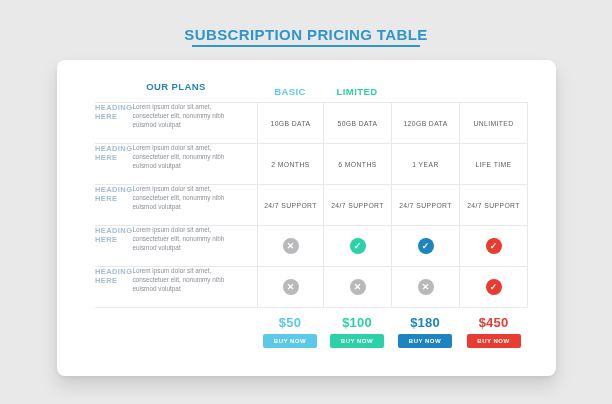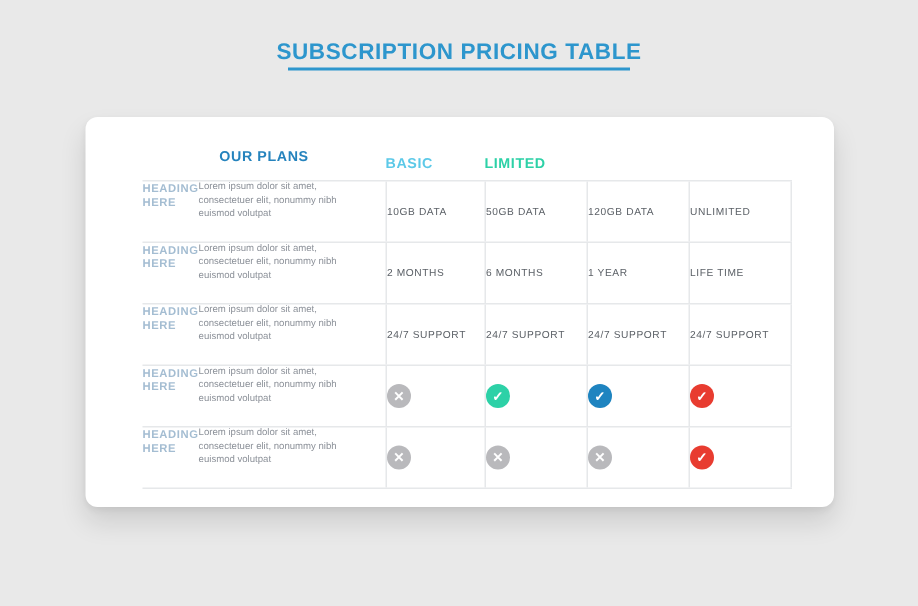--- a/index.html
+++ b/index.html
@@ -12,29 +12,29 @@
   .page-title{
     position:absolute;top:26px;left:0;width:100%;
     text-align:center;font-size:15px;font-weight:700;
     letter-spacing:.4px;color:#2d96cd;margin:0;
   }
   .title-underline{
     position:absolute;top:45px;left:50%;transform:translateX(-50%);
     width:228px;height:2px;background:#2d96cd;
   }
   .card{
-    position:absolute;left:57px;top:78px;width:499px;height:260px;
+    position:absolute;left:57px;top:60px;width:499px;height:316px;
     background:#ffffff;border-radius:8px;
     box-shadow:0 10px 18px rgba(0,0,0,.12),0 2px 5px rgba(0,0,0,.06);
   }
   .tbl{position:absolute;left:38px;top:0;width:433px;height:300px;}
   .row{display:flex;align-items:stretch;}
   .cell{box-sizing:border-box;}
   .left-cell{width:162px;}
-  .vcell{width:68px;display:flex;flex-direction:column;align-items:flex-start;justify-content:center;text-align:center;}
+  .vcell{width:68px;display:flex;flex-direction:column;align-items:center;justify-content:center;text-align:center;}
   .vcell:nth-of-type(2){width:66px;}
   .vcell:nth-of-type(5){width:69px;}
 
   
   .header-row{height:42px;border-bottom:1px solid #e6e8ea;}
   .header-row .cell{position:relative;padding-top:21px;}
   .plans-header{
     text-align:center;font-size:9.5px;font-weight:700;
     letter-spacing:.4px;color:#2583bd;
   }
@@ -174,15 +174,35 @@
           </div>
           <div class="cell vcell">
             <div class="mark" style="background: rgb(185, 185, 188);">✕</div>
           </div>
           <div class="cell vcell">
             <div class="mark" style="background: rgb(232, 60, 48);">✓</div>
           </div>
         </div>
       </div>
 
+    <div class="row footer-row">
+      <div class="cell left-cell"></div>
+
+    <div class="cell vcell">
+          <div class="price" style="color: rgb(92, 201, 232);">$50</div>
+          <div class="buy-btn" style="background: rgb(92, 201, 232);">BUY NOW</div>
+        </div>
+        <div class="cell vcell">
+          <div class="price" style="color: rgb(45, 209, 167);">$100</div>
+          <div class="buy-btn" style="background: rgb(45, 209, 167);">BUY NOW</div>
+        </div>
+        <div class="cell vcell">
+          <div class="price" style="color: rgb(30, 132, 192);">$180</div>
+          <div class="buy-btn" style="background: rgb(30, 132, 192);">BUY NOW</div>
+        </div>
+        <div class="cell vcell">
+          <div class="price" style="color: rgb(232, 60, 48);">$450</div>
+          <div class="buy-btn" style="background: rgb(232, 60, 48);">BUY NOW</div>
+        </div>
+      </div>
 
   </div>
 </div>
 
 </body></html>

